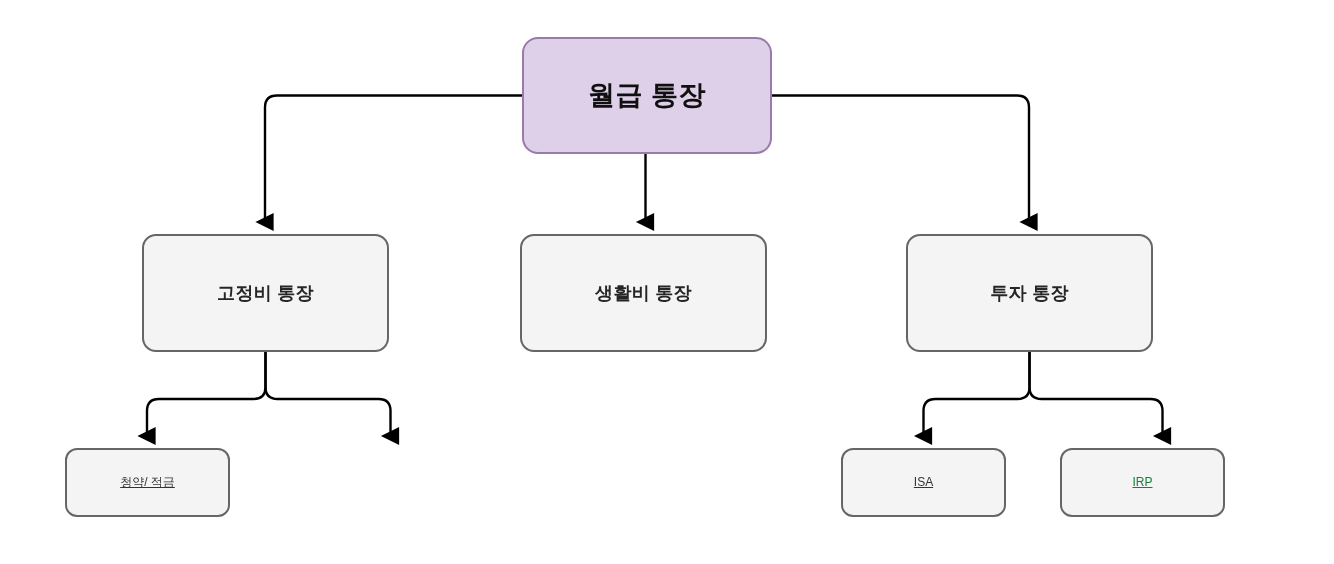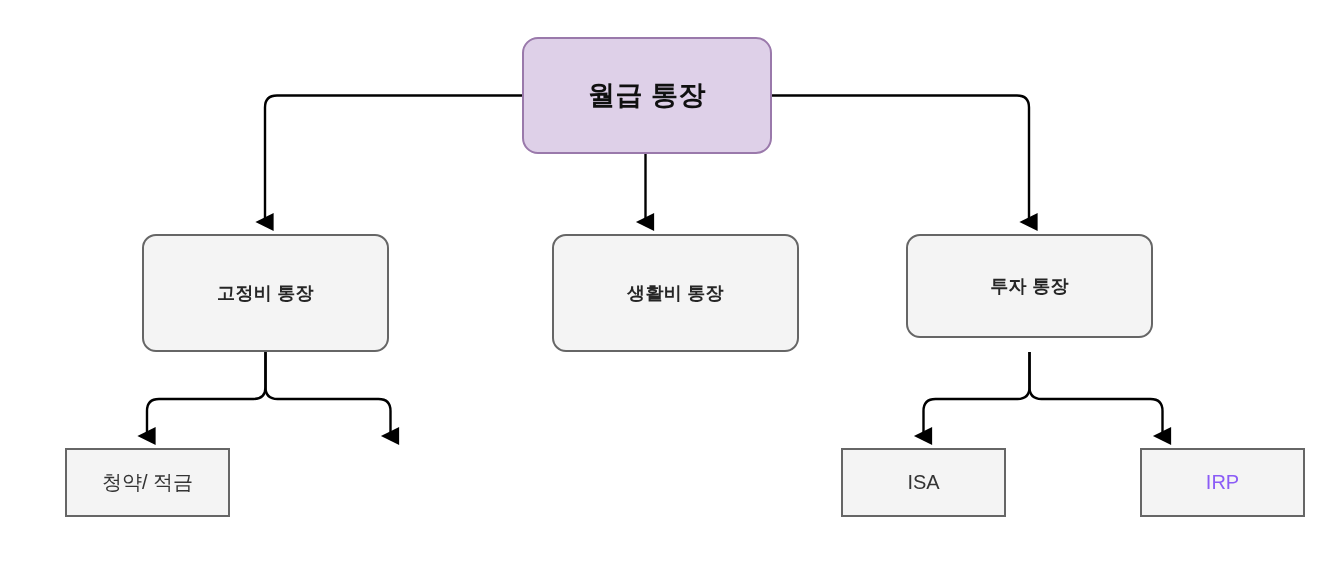--- a/index.html
+++ b/index.html
@@ -55,22 +55,23 @@
     color: #262626;
     font-weight: bold;
     font-size: 18px;
     letter-spacing: 0.3px;
   }
   .node-leaf {
     background: #f4f4f4;
     border-color: #666666;
     color: #333333;
     font-weight: normal;
-    font-size: 20px;
-    border-radius: 0;
+    font-size: 12px;
+    border-radius: 12px;
+    text-decoration: underline;
   }
 </style>
 </head>
 <body>
 
 <div id="diagram-canvas" style="background: rgb(255, 255, 255);">
 
   <svg id="edge-layer" viewBox="0 0 1334 564" width="1334" height="564" xmlns="http://www.w3.org/2000/svg">
     <defs>
       <marker id="arrowhead" markerWidth="9" markerHeight="9" refX="4.2" refY="4.2" orient="auto" markerUnits="strokeWidth">
@@ -92,24 +93,24 @@
       <path d="M 1029.5 352 L 1029.5 387 Q 1029.5 399 1017.5 399 L 935.5 399 Q 923.5 399 923.5 411 L 923.5 436" marker-end="url(#arrowhead)"></path>
 
       <path d="M 1029.5 352 L 1029.5 387 Q 1029.5 399 1041.5 399 L 1150.5 399 Q 1162.5 399 1162.5 411 L 1162.5 436" marker-end="url(#arrowhead)"></path>
     </g>
   </svg>
 
   <div class="node node-root" style="left: 522px; top: 37px; width: 250px; height: 117px; background: rgb(222, 208, 232); border-color: rgb(154, 121, 171); color: rgb(16, 16, 16);">월급 통장</div>
 
   <div class="node node-branch" style="left: 142px; top: 234px; width: 247px; height: 118px; background: rgb(244, 244, 244); border-color: rgb(102, 102, 102); color: rgb(38, 38, 38);">고정비 통장</div>
 
-  <div class="node node-branch" style="left: 552px; top: 234px; width: 247px; height: 118px; background: rgb(244, 244, 244); border-color: rgb(102, 102, 102); color: rgb(38, 38, 38);">생활비 통장</div>
+  <div class="node node-branch" style="left: 520px; top: 234px; width: 247px; height: 118px; background: rgb(244, 244, 244); border-color: rgb(102, 102, 102); color: rgb(38, 38, 38);">생활비 통장</div>
 
-  <div class="node node-branch" style="left: 906px; top: 234px; width: 247px; height: 104px; background: rgb(244, 244, 244); border-color: rgb(102, 102, 102); color: rgb(38, 38, 38);">투자 통장</div>
+  <div class="node node-branch" style="left: 906px; top: 234px; width: 247px; height: 118px; background: rgb(244, 244, 244); border-color: rgb(102, 102, 102); color: rgb(38, 38, 38);">투자 통장</div>
 
   <div class="node node-leaf" style="left: 65px; top: 448px; width: 165px; height: 69px; background: rgb(244, 244, 244); border-color: rgb(102, 102, 102); color: rgb(51, 51, 51);">청약/ 적금</div>
 
 
   <div class="node node-leaf" style="left: 841px; top: 448px; width: 165px; height: 69px; background: rgb(244, 244, 244); border-color: rgb(102, 102, 102); color: rgb(51, 51, 51);">ISA</div>
 
-  <div class="node node-leaf" style="left: 1140px; top: 448px; width: 165px; height: 69px; background: rgb(244, 244, 244); border-color: rgb(102, 102, 102); color: #8b5cf6;">IRP</div>
+  <div class="node node-leaf" style="left: 1060px; top: 448px; width: 165px; height: 69px; background: rgb(244, 244, 244); border-color: rgb(102, 102, 102); color: #15803d;">IRP</div>
 
 </div>
 
 </body></html>

